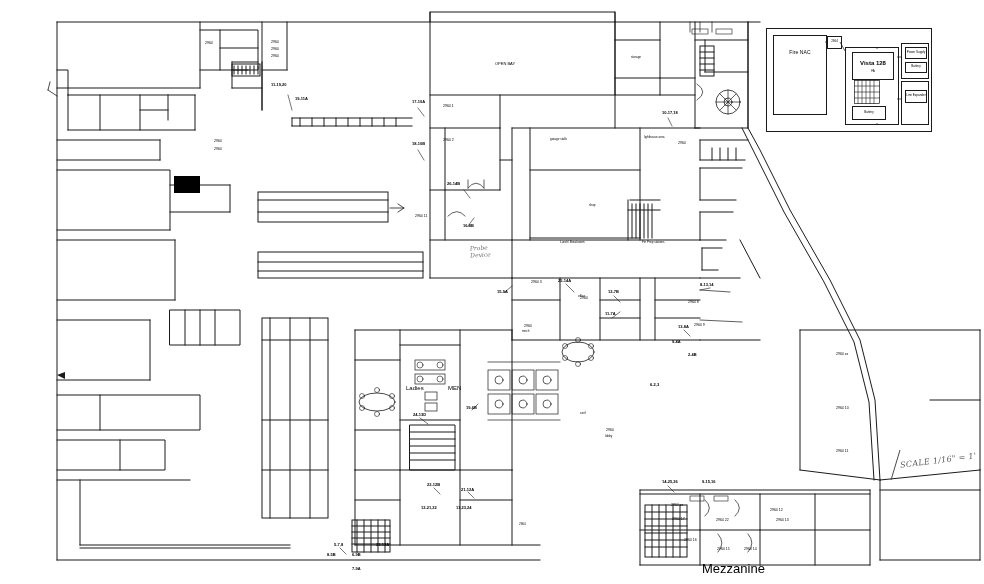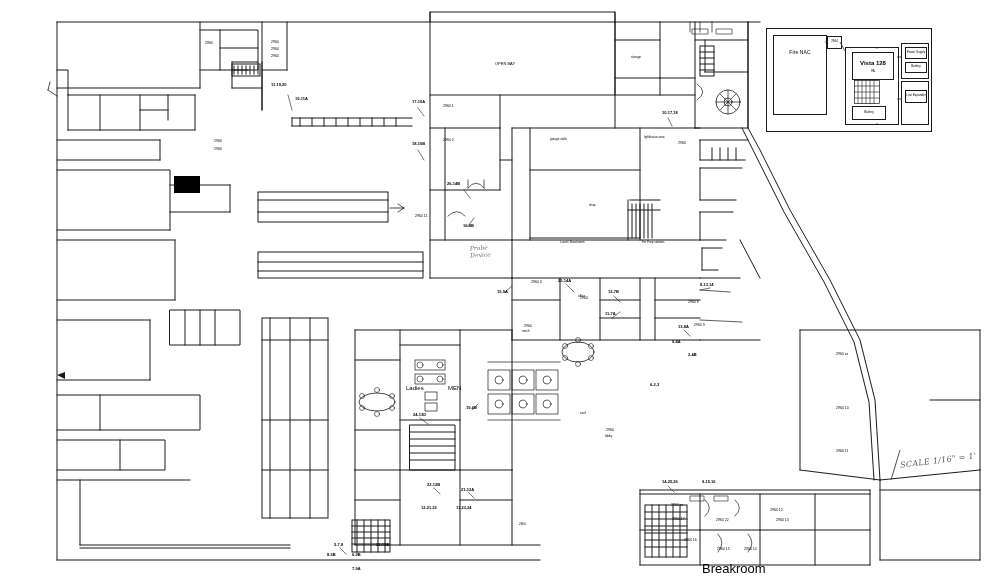--- a/index.html
+++ b/index.html
@@ -359,21 +359,21 @@
         <div class="lbl t3" style="left:0;top:3px;width:20px;text-align:center;position:absolute;">Line Expander</div>
       </div>
     </div>
 
     <svg style="position:absolute;left:0;top:0;" width="164" height="102">
       <path d="M58 13 L60 13 M73 13 L78 22 M130 28 L134 28 M130 70 L134 70
                M110 20 L110 18 M110 94 L110 96" stroke="#1a1a1a" stroke-width=".7" fill="none"></path>
     </svg>
   </div>
 
-  <div class="lbl t13" style="left:702px;top:561px;">Breakroom</div>
+  <div class="lbl t13" style="left:702px;top:561px;">Mezzanine</div>
 
   <div class="hand" style="position:absolute;left:900px;top:456px;transform:rotate(-7deg);">SCALE 1/16" = 1'</div>
   <svg style="position:absolute;left:888px;top:448px;" width="16" height="34">
     <path d="M12 2 L3 32" stroke="#4a4a4a" stroke-width="1" fill="none"></path>
   </svg>
 
   <div class="hand2" style="position:absolute;left:470px;top:244px;transform:rotate(-3deg);white-space:pre;">Probe
 Device</div>
 
   <div class="lbl t4" style="left:495px;top:62px;">OPEN BAY</div>

